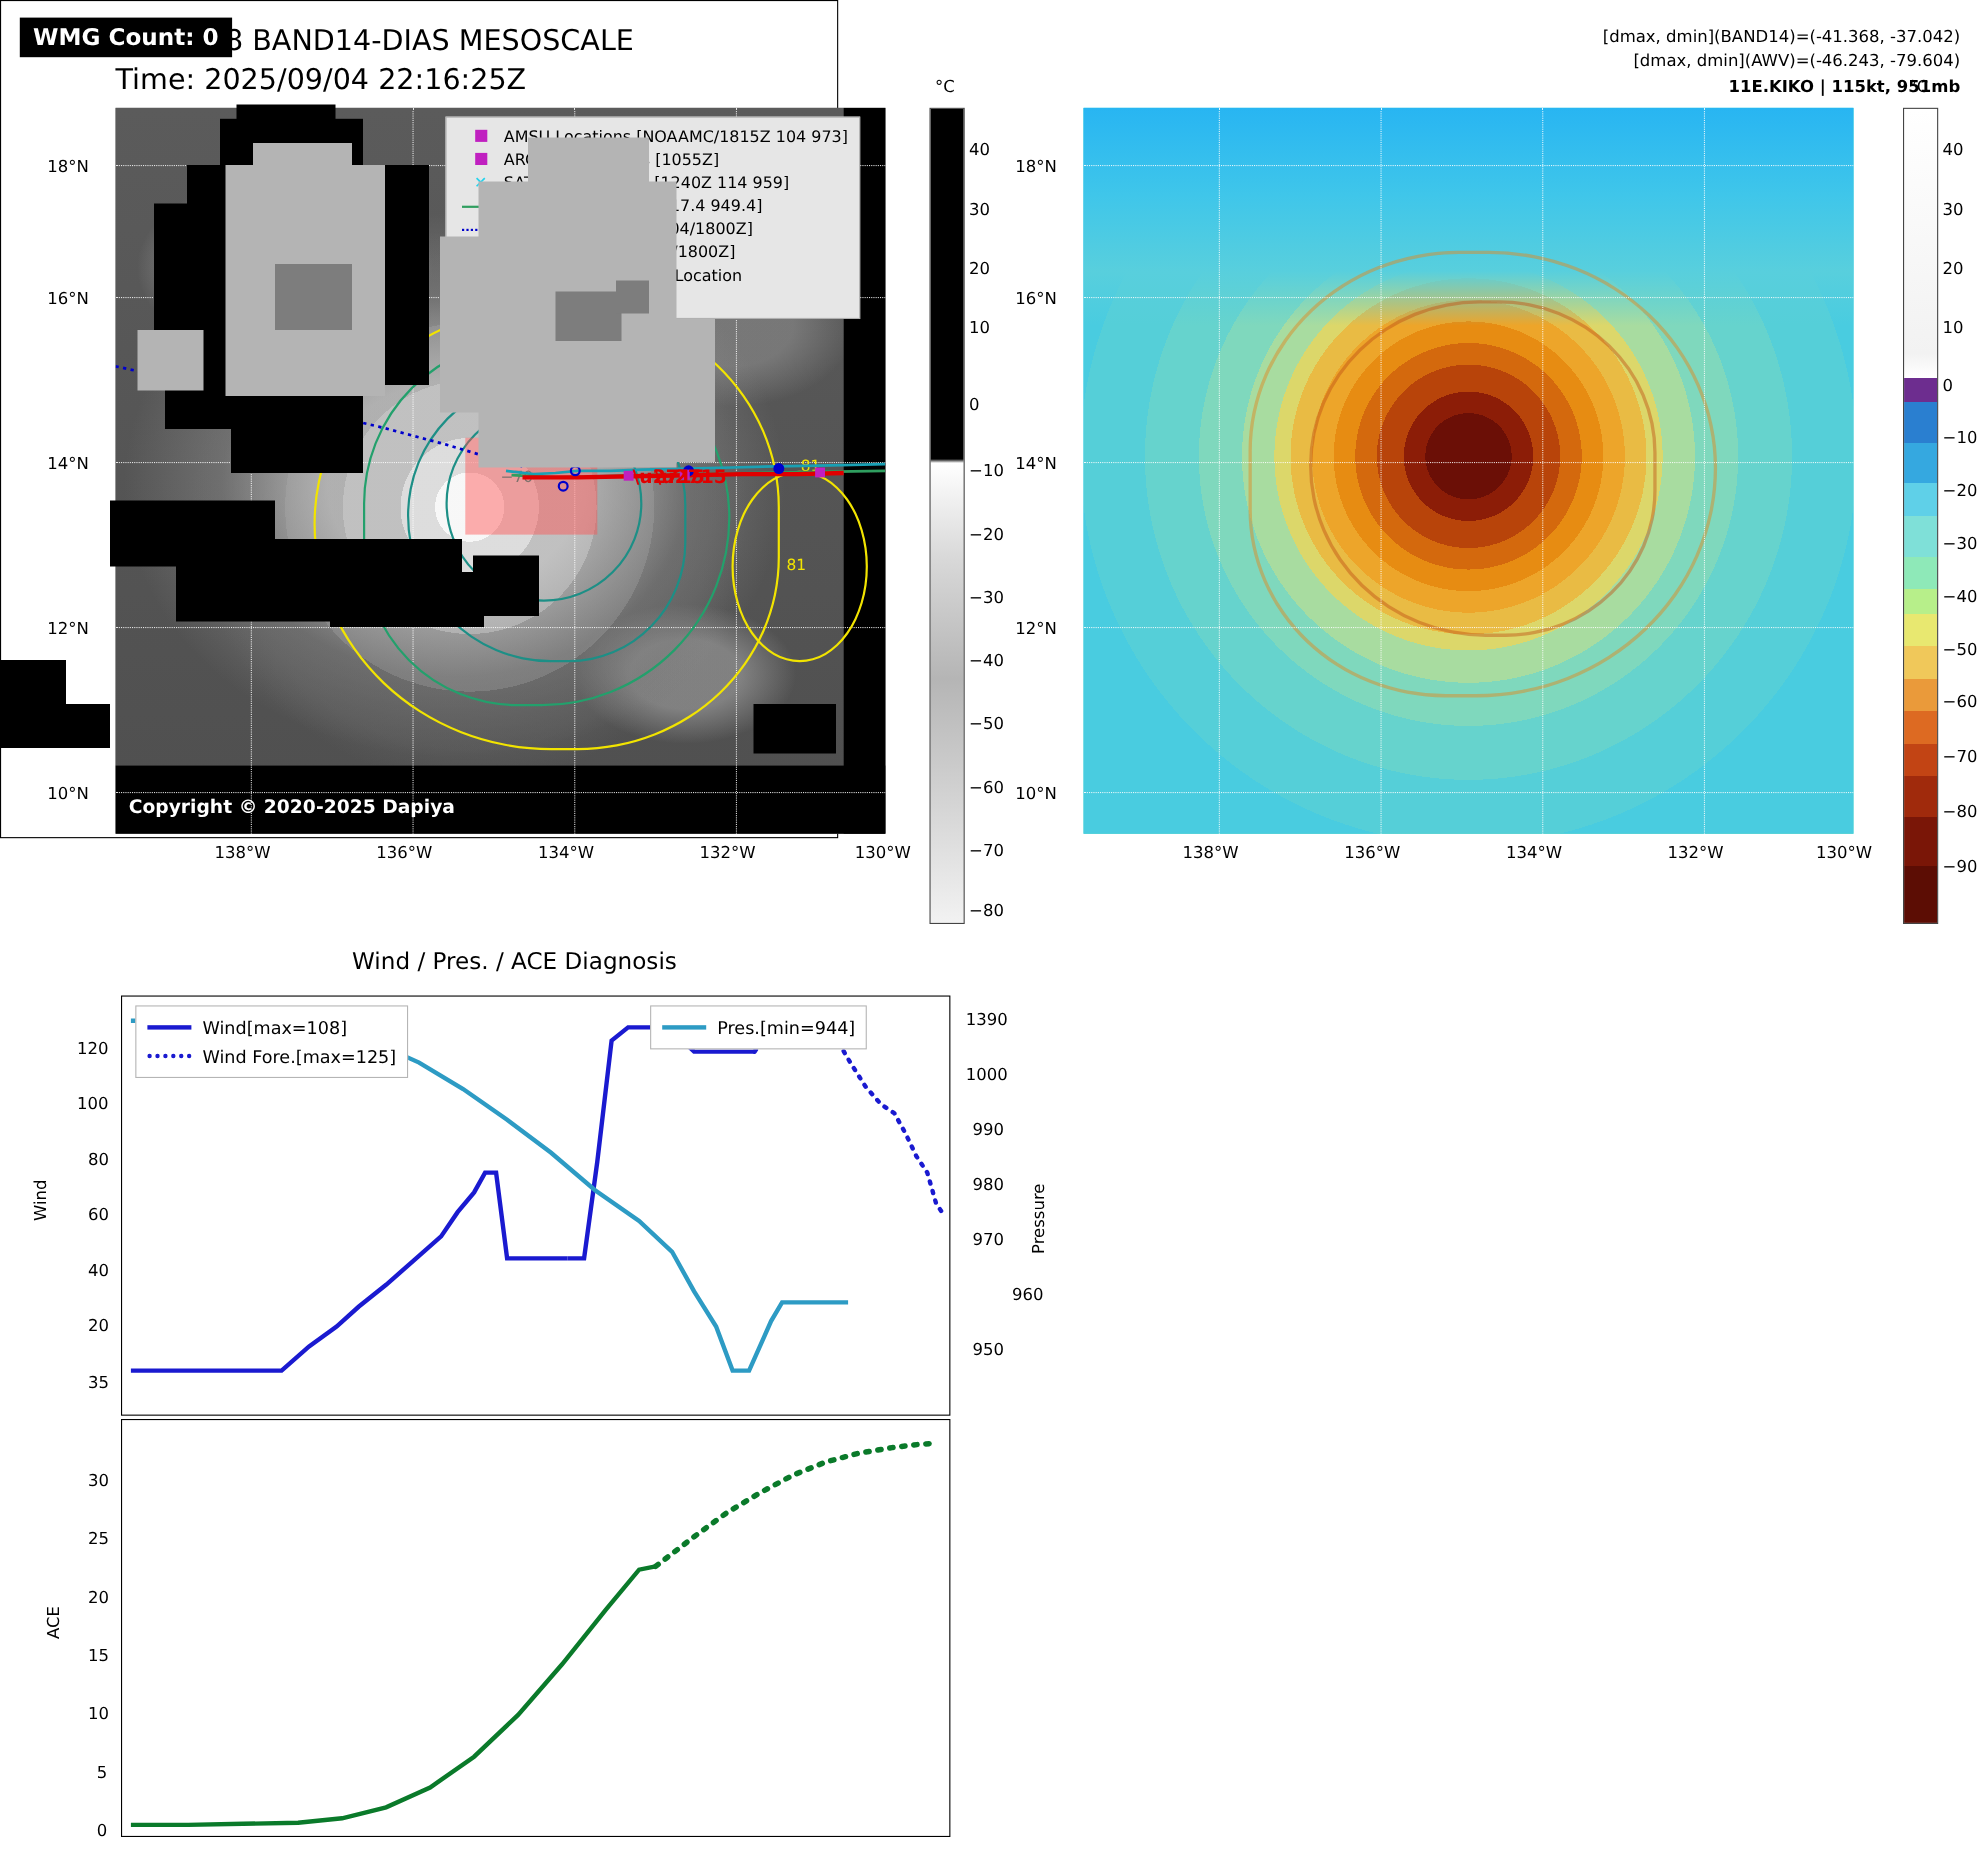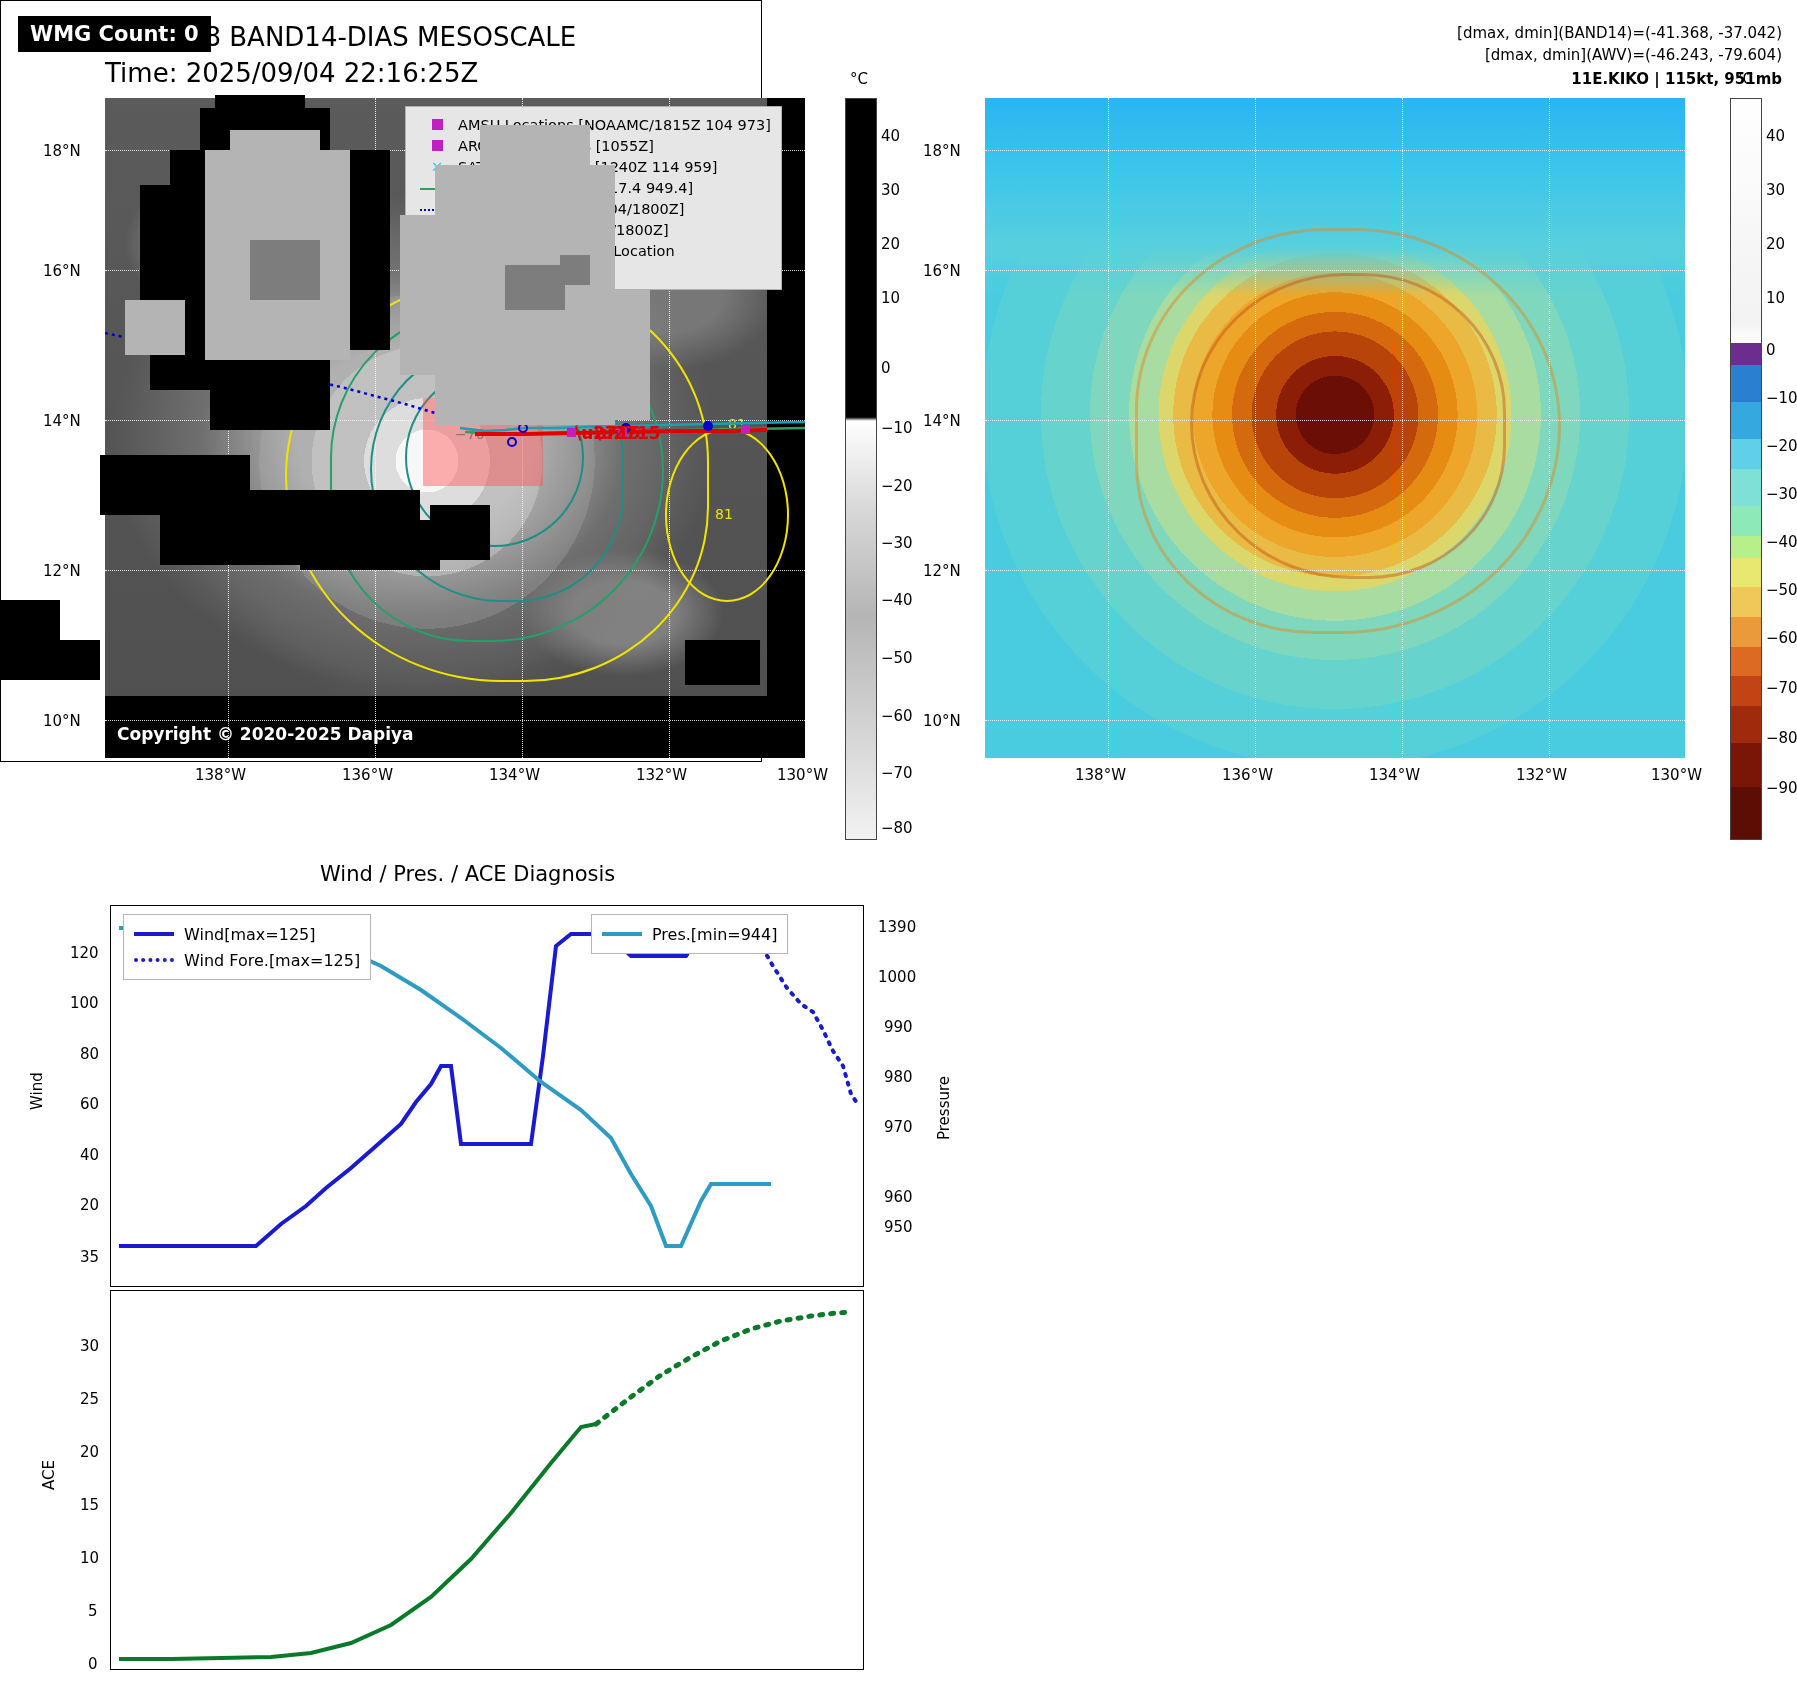--- a/index.html
+++ b/index.html
@@ -271,21 +271,21 @@
     <polyline points="405,238 420,238 432,150 445,40 460,28 478,28 492,28 505,36 520,50 540,50 560,50 575,50" fill="none" stroke="#1a1ad0" stroke-width="4"></polyline>
 
     <polyline points="575,50 595,22 612,22 630,22 648,36 662,60 676,82 690,98 702,106 712,124 722,145 732,160 740,188 748,200" fill="none" stroke="#1a1ad0" stroke-width="4" stroke-dasharray="2,7" stroke-linecap="round"></polyline>
 
     <polyline points="8,22 60,22 110,22 150,26 190,33 230,42 270,60 310,84 350,112 390,142 430,176 470,204 500,232 520,268 540,300 555,340 570,340 590,295 600,278 620,278 640,278 660,278" fill="none" stroke="#2d9bc4" stroke-width="4"></polyline>
   </svg>
 
   <div class="lgbox" style="left:12px;top:8px;">
     <div class="lgrow">
         <span class="lgline" style="border-top-color:#1a1ad0"></span>
-        <span>Wind[max=125]</span>
+        <span>Wind[max=108]</span>
       </div>
     <div class="lgrow">
         <span class="lgdash" style="border-top-color:#1a1ad0"></span>
         <span>Wind Fore.[max=125]</span>
       </div>
   </div>
   <div class="lgbox" style="left:480px;top:8px;">
     <div class="lgrow">
         <span class="lgline" style="border-top-color:#2d9bc4"></span>
         <span>Pres.[min=944]</span>
@@ -299,21 +299,21 @@
 <div class="t tick" style="left:80px;top:1095px;">60</div>
 <div class="t tick" style="left:80px;top:1146px;">40</div>
 <div class="t tick" style="left:80px;top:1196px;">20</div>
 <div class="t axlabel" style="left:28px;top:1110px;transform:rotate(-90deg);transform-origin:left top;">Wind</div>
 
 <div class="t tick" style="left:878px;top:918px;">1390</div>
 <div class="t tick" style="left:878px;top:968px;">1000</div>
 <div class="t tick" style="left:884px;top:1018px;">990</div>
 <div class="t tick" style="left:884px;top:1068px;">980</div>
 <div class="t tick" style="left:884px;top:1118px;">970</div>
-<div class="t tick" style="left:884px;top:1168px;margin-top:20px;">960</div>
+<div class="t tick" style="left:920px;top:1168px;">960</div>
 <div class="t tick" style="left:884px;top:1218px;">950</div>
 <div class="t axlabel" style="left:935px;top:1140px;transform:rotate(-90deg);transform-origin:left top;">Pressure</div>
 
 <div class="chart" id="acechart" style="left:110px;top:1290px;width:752px;height:378px;">
   <svg width="750" height="376" viewBox="0 0 750 376">
     <polyline points="8,368 60,368 110,367 160,366 200,362 240,352 280,334 320,306 360,268 400,222 440,172 470,136 485,133" fill="none" stroke="#0a7a2a" stroke-width="4"></polyline>
     <polyline points="485,133 520,106 550,84 580,66 610,50 640,38 670,30 700,25 725,22 740,21" fill="none" stroke="#0a7a2a" stroke-width="5" stroke-dasharray="3,8" stroke-linecap="round"></polyline>
   </svg>
 </div>
 <div class="t tick" style="left:80px;top:1248px;">35</div>

